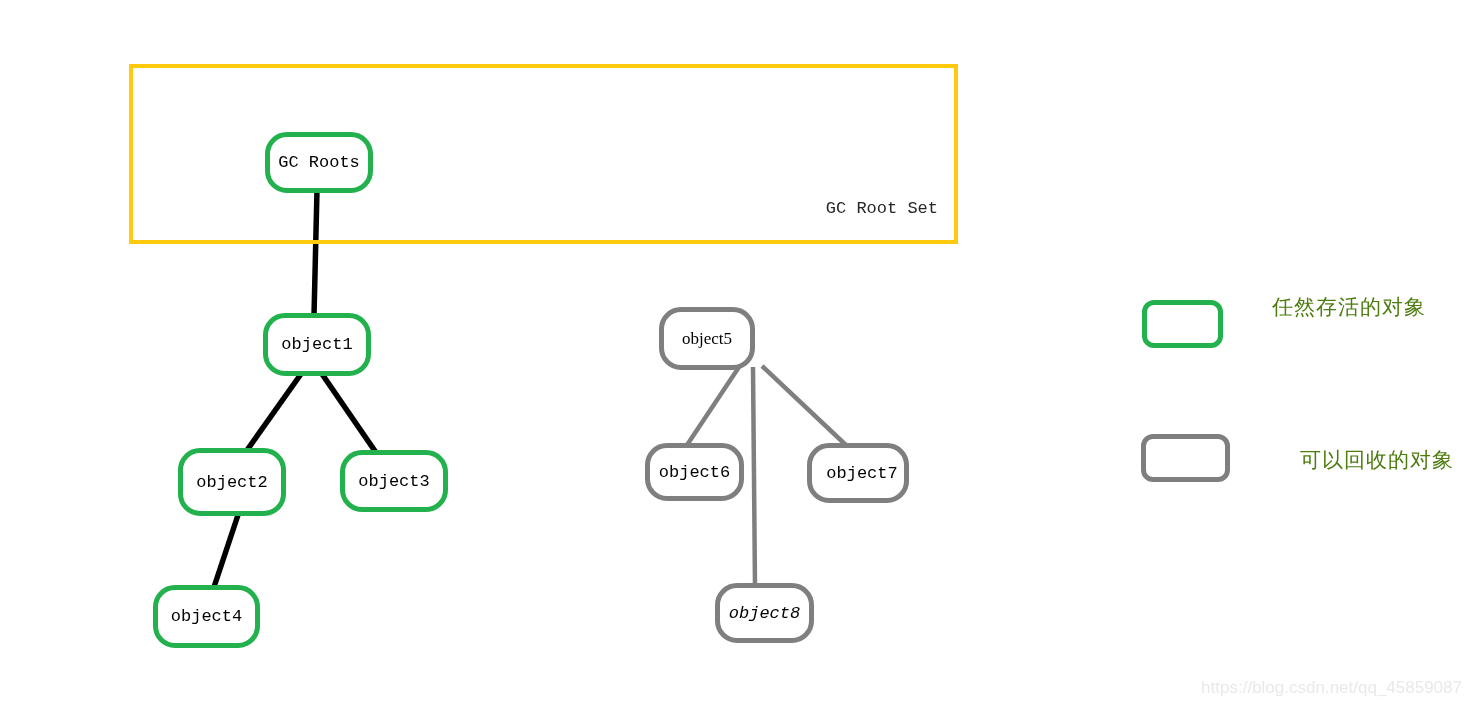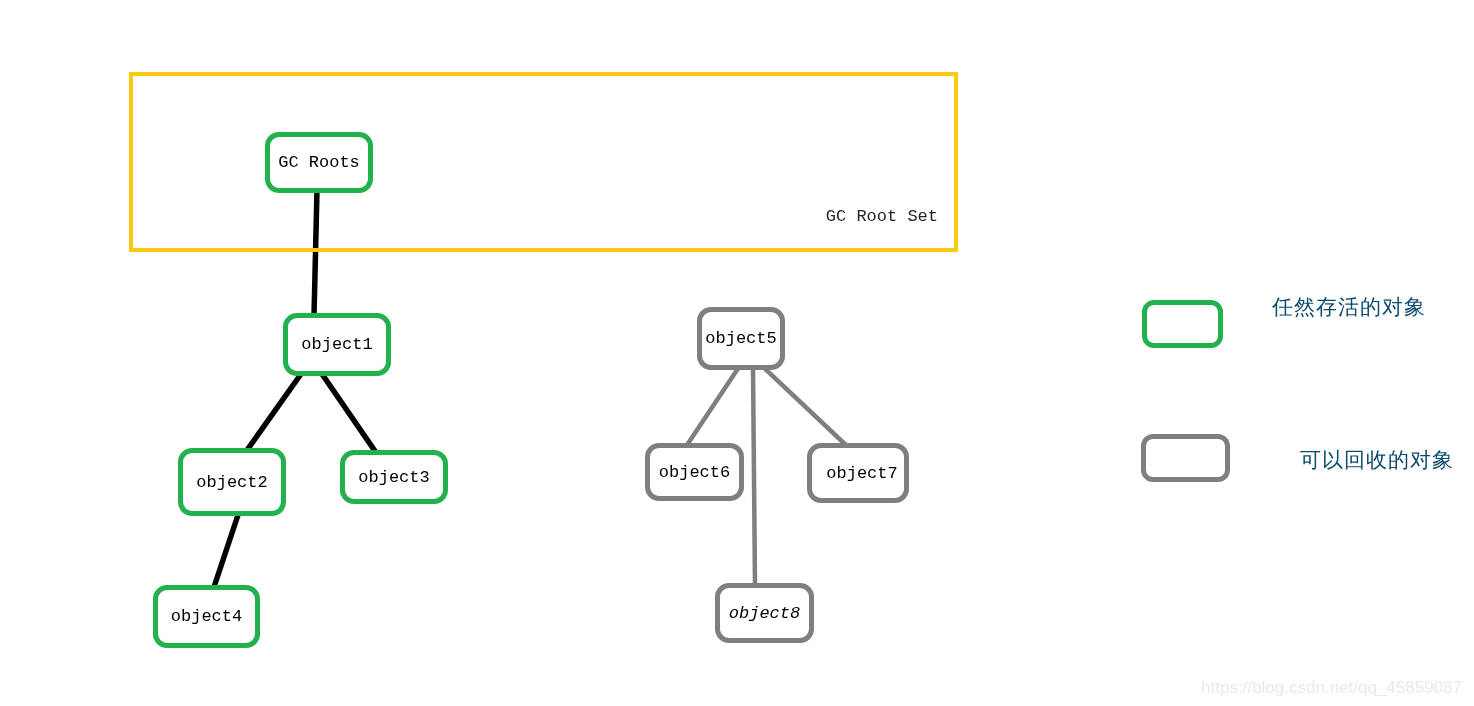--- a/index.html
+++ b/index.html
@@ -18,21 +18,21 @@
   #edges {
     position: absolute;
     left: 0;
     top: 0;
     width: 1474px;
     height: 706px;
   }
   .rootset-box {
     position: absolute;
     left: 129px;
-    top: 72px;
+    top: 64px;
     width: 829px;
     height: 180px;
     border: 4px solid #FFC90E;
     box-sizing: border-box;
     background: transparent;
     padding-left: 40px;
   }
   .rootset-label {
     position: absolute;
     right: 16px;
@@ -40,21 +40,21 @@
     font-family: "Liberation Mono", monospace;
     font-size: 17px;
     color: #262626;
     white-space: nowrap;
   }
   .node {
     position: absolute;
     box-sizing: border-box;
     background: #ffffff;
     border: 5px solid #22B14C;
-    border-radius: 14px;
+    border-radius: 22px;
     display: flex;
     align-items: center;
     justify-content: center;
     font-family: "Liberation Mono", monospace;
     font-size: 17px;
     color: #000000;
     white-space: nowrap;
     text-align: right;
   }
   .node.collectable {
@@ -68,21 +68,21 @@
     border-radius: 12px;
   }
   .legend-swatch.collectable {
     border-color: #7F7F7F;
   }
   .legend-label {
     position: absolute;
     font-family: Liberation Serif, serif;
     font-size: 21px;
     letter-spacing: 1px;
-    color: #0c4a6e;
+    color: #4d7c0f;
     white-space: nowrap;
     text-align: center;
   }
   .watermark {
     position: absolute;
     right: 12px;
     bottom: 8px;
     font-family: "Liberation Sans", sans-serif;
     font-size: 17px;
     color: #E9E9EB;
@@ -102,26 +102,26 @@
     <line x1="739" y1="367" x2="685" y2="448" stroke="#7F7F7F" stroke-width="4.5"></line>
     <line x1="762" y1="366" x2="848" y2="447" stroke="#7F7F7F" stroke-width="4.5"></line>
     <line x1="753" y1="367" x2="755" y2="587" stroke="#7F7F7F" stroke-width="4.5"></line>
   </svg>
 
   <div class="rootset-box">
     <div class="rootset-label">GC Root Set</div>
   </div>
 
   <div class="node" style="left:265px; top:132px; width:108px; height:61px;">GC Roots</div>
-  <div class="node" style="left:263px; top:313px; width:108px; height:63px;margin-left:20px;">object1</div>
+  <div class="node" style="left:263px; top:313px; width:108px; height:63px;">object1</div>
   <div class="node" style="left:178px; top:448px; width:108px; height:68px;">object2</div>
-  <div class="node" style="left:340px; top:450px; width:108px; height:54px;">object3</div>
+  <div class="node" style="left:340px; top:450px; width:108px; height:62px;">object3</div>
   <div class="node" style="left:153px; top:585px; width:107px; height:63px;">object4</div>
 
-  <div class="node collectable" style="left:697px; top:307px; width:88px; height:63px;">object5</div>
+  <div class="node collectable" style="left:659px; top:307px; width:96px; height:63px;font-family:Liberation Serif, serif;">object5</div>
   <div class="node collectable" style="left:645px; top:443px; width:99px; height:58px;">object6</div>
   <div class="node collectable" style="left:807px; top:443px; width:102px; height:60px;padding-left:8px;">object7</div>
   <div class="node collectable" style="left:715px; top:583px; width:99px; height:60px;font-style:italic;">object8</div>
 
   <div>
     <div class="legend-swatch" style="left:1142px; top:300px; width:81px; height:48px;"></div>
     <div class="legend-label" style="left:1272px; top:293px;">任然存活的对象</div>
     <div class="legend-swatch collectable" style="left:1141px; top:434px; width:89px; height:48px;"></div>
     <div class="legend-label" style="left:1300px; top:446px;">可以回收的对象</div>
   </div>

